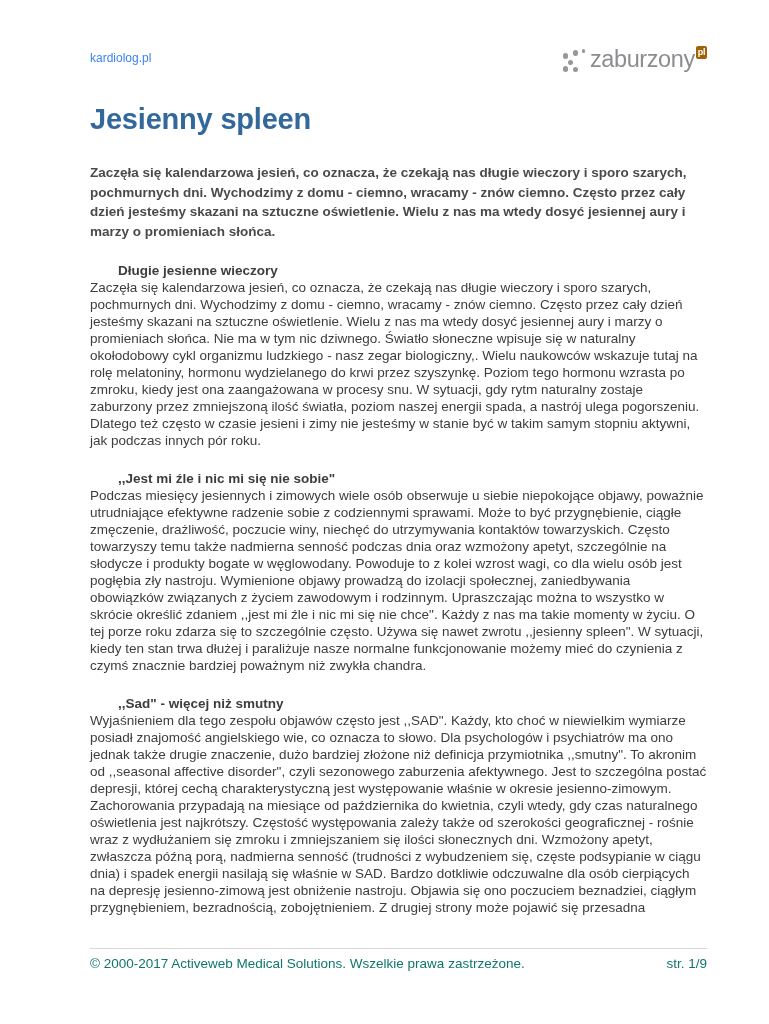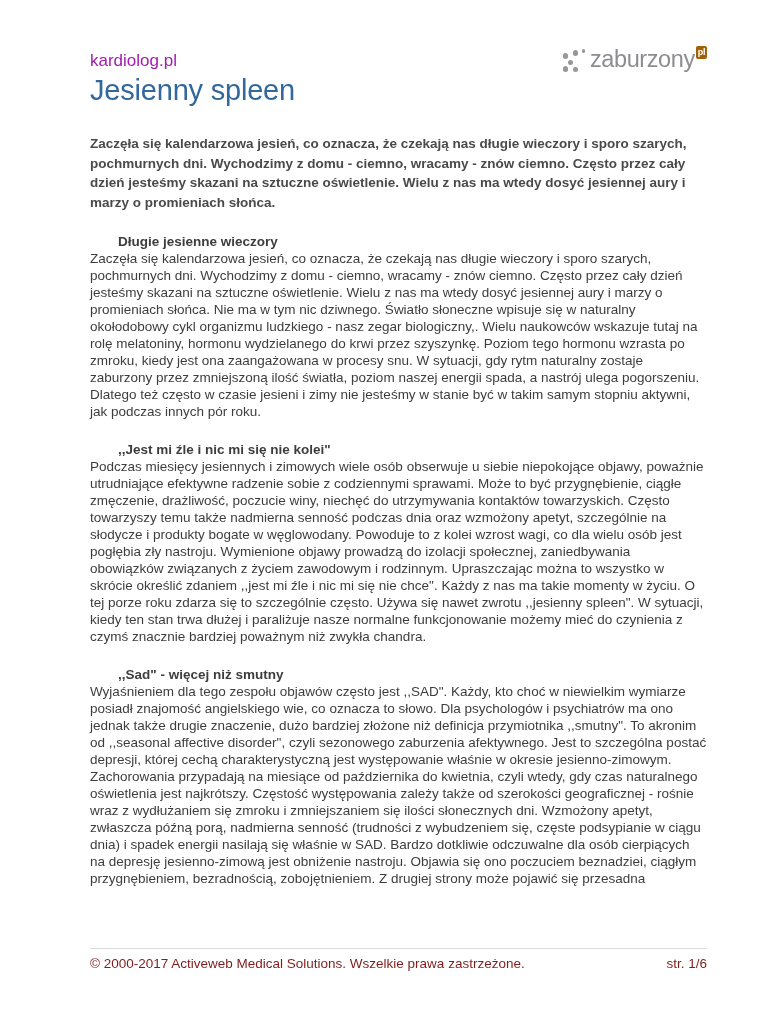--- a/index.html
+++ b/index.html
@@ -16,22 +16,22 @@
     width: 769px; height: 1024px;
     padding: 46px 62px 0 90px;
   }
   
   .header {
     display: flex;
     justify-content: space-between;
     align-items: flex-start;
   }
   .site-label {
-    font-size: 17px;
-    color: #a21caf;
+    font-size: 12px;
+    color: #3b82f6;
     padding-top: 5px;
   }
   .logo { display: flex; align-items: flex-start; }
   .logo-dots {
     position: relative;
     width: 26px; height: 26px;
     display: inline-block;
     margin-right: 2px;
     margin-top: 2px;
   }
@@ -60,22 +60,23 @@
     font-size: 9px;
     font-weight: bold;
     line-height: 11px;
     padding: 1px 2px;
     border-radius: 2px;
     vertical-align: 12px;
     margin-left: 1px;
   }
   
   .doc-title {
+    margin-top: 29px;
     font-size: 29px;
-    font-weight: 400;
+    font-weight: 700;
     color: #33689d;
     letter-spacing: -0.2px;
   }
   
   .lead {
     margin-top: 27px;
     font-size: 13.5px;
     font-weight: bold;
     color: #4a4a4a;
     line-height: 19.5px;
@@ -97,21 +98,21 @@
   
   .footer {
     position: absolute;
     left: 90px; right: 62px;
     top: 948px;
     border-top: 1px solid #d9d9d9;
     padding-top: 7px;
     display: flex;
     justify-content: space-between;
     font-size: 13.5px;
-    color: #7f1d1d;
+    color: #0f766e;
   }
 </style>
 </head>
 <body>
 
 <div class="page">
 
   <div class="header">
     <span class="site-label">kardiolog.pl</span>
     <span class="logo">
@@ -130,27 +131,27 @@
   <h1 class="doc-title">Jesienny spleen</h1>
 
   <p class="lead">Zaczęła się kalendarzowa jesień, co oznacza, że czekają nas długie wieczory i sporo szarych, pochmurnych dni. Wychodzimy z domu - ciemno, wracamy - znów ciemno. Często przez cały dzień jesteśmy skazani na sztuczne oświetlenie. Wielu z nas ma wtedy dosyć jesiennej aury i marzy o promieniach słońca.</p>
 
   <div class="section">
     <div class="section-heading">Długie jesienne wieczory</div>
     <div class="section-body">Zaczęła się kalendarzowa jesień, co oznacza, że czekają nas długie wieczory i sporo szarych, pochmurnych dni. Wychodzimy z domu - ciemno, wracamy - znów ciemno. Często przez cały dzień jesteśmy skazani na sztuczne oświetlenie. Wielu z nas ma wtedy dosyć jesiennej aury i marzy o promieniach słońca. Nie ma w tym nic dziwnego. Światło słoneczne wpisuje się w naturalny okołodobowy cykl organizmu ludzkiego - nasz zegar biologiczny,. Wielu naukowców wskazuje tutaj na rolę melatoniny, hormonu wydzielanego do krwi przez szyszynkę. Poziom tego hormonu wzrasta po zmroku, kiedy jest ona zaangażowana w procesy snu. W sytuacji, gdy rytm naturalny zostaje zaburzony przez zmniejszoną ilość światła, poziom naszej energii spada, a nastrój ulega pogorszeniu. Dlatego też często w czasie jesieni i zimy nie jesteśmy w stanie być w takim samym stopniu aktywni, jak podczas innych pór roku.</div>
   </div>
 
   <div class="section">
-    <div class="section-heading">,,Jest mi źle i nic mi się nie kolei"</div>
+    <div class="section-heading">,,Jest mi źle i nic mi się nie sobie"</div>
     <div class="section-body">Podczas miesięcy jesiennych i zimowych wiele osób obserwuje u siebie niepokojące objawy, poważnie utrudniające efektywne radzenie sobie z codziennymi sprawami. Może to być przygnębienie, ciągłe zmęczenie, drażliwość, poczucie winy, niechęć do utrzymywania kontaktów towarzyskich. Często towarzyszy temu także nadmierna senność podczas dnia oraz wzmożony apetyt, szczególnie na słodycze i produkty bogate w węglowodany. Powoduje to z kolei wzrost wagi, co dla wielu osób jest pogłębia zły nastroju. Wymienione objawy prowadzą do izolacji społecznej, zaniedbywania obowiązków związanych z życiem zawodowym i rodzinnym. Upraszczając można to wszystko w skrócie określić zdaniem ,,jest mi źle i nic mi się nie chce". Każdy z nas ma takie momenty w życiu. O tej porze roku zdarza się to szczególnie często. Używa się nawet zwrotu ,,jesienny spleen". W sytuacji, kiedy ten stan trwa dłużej i paraliżuje nasze normalne funkcjonowanie możemy mieć do czynienia z czymś znacznie bardziej poważnym niż zwykła chandra.</div>
   </div>
 
   <div class="section">
     <div class="section-heading">,,Sad" - więcej niż smutny</div>
     <div class="section-body">Wyjaśnieniem dla tego zespołu objawów często jest ,,SAD". Każdy, kto choć w niewielkim wymiarze posiadł znajomość angielskiego wie, co oznacza to słowo. Dla psychologów i psychiatrów ma ono jednak także drugie znaczenie, dużo bardziej złożone niż definicja przymiotnika ,,smutny". To akronim od ,,seasonal affective disorder", czyli sezonowego zaburzenia afektywnego. Jest to szczególna postać depresji, której cechą charakterystyczną jest występowanie właśnie w okresie jesienno-zimowym. Zachorowania przypadają na miesiące od października do kwietnia, czyli wtedy, gdy czas naturalnego oświetlenia jest najkrótszy. Częstość występowania zależy także od szerokości geograficznej - rośnie wraz z wydłużaniem się zmroku i zmniejszaniem się ilości słonecznych dni. Wzmożony apetyt, zwłaszcza późną porą, nadmierna senność (trudności z wybudzeniem się, częste podsypianie w ciągu dnia) i spadek energii nasilają się właśnie w SAD. Bardzo dotkliwie odczuwalne dla osób cierpiących na depresję jesienno-zimową jest obniżenie nastroju. Objawia się ono poczuciem beznadziei, ciągłym przygnębieniem, bezradnością, zobojętnieniem. Z drugiej strony może pojawić się przesadna</div>
   </div>
 
   <div class="footer">
     <span>© 2000-2017 Activeweb Medical Solutions. Wszelkie prawa zastrzeżone.</span>
-    <span>str. 1/6</span>
+    <span>str. 1/9</span>
   </div>
 
 </div>
 
 </body></html>

